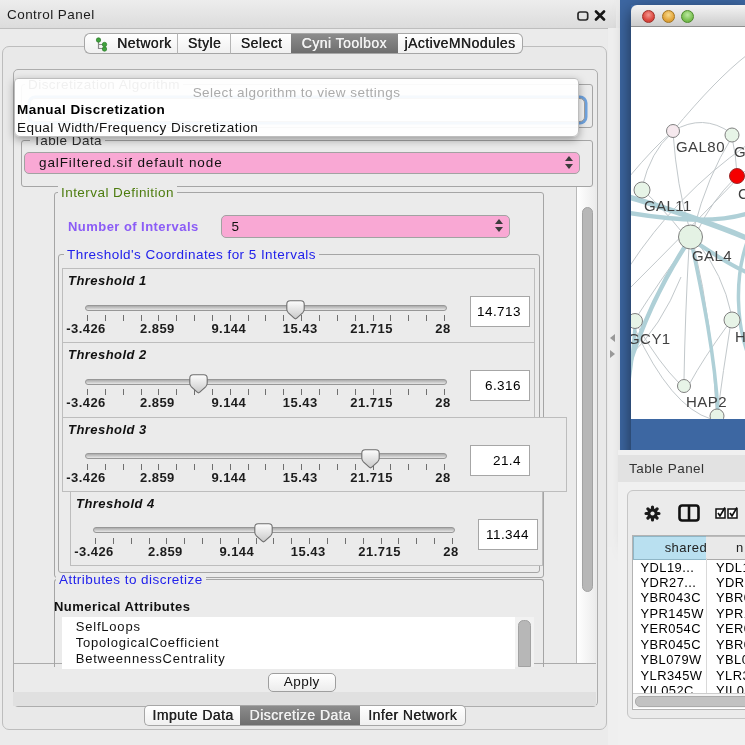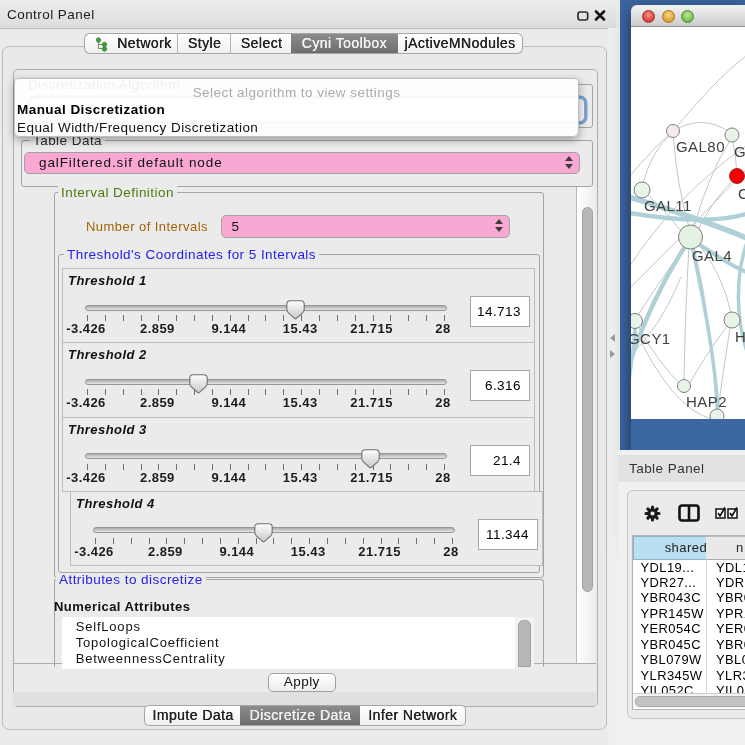--- a/index.html
+++ b/index.html
@@ -104,21 +104,21 @@
 </div>
 
 <div class="abs" style="left:14px;top:663px;width:582px;height:1px;background:#ABABAB;"></div>
 <div class="abs" style="left:576px;top:187px;width:18px;height:476px;
      background:linear-gradient(90deg,#FFFFFF,#EDEDED);border-left:1px solid #B9B9B9;"></div>
 <div class="abs" style="left:581.5px;top:207px;width:9px;height:383px;
      background:#B7B7B7;border:1px solid #A2A2A2;border-radius:6.5px;"></div>
 
 <div class="abs grp" style="left:53.8px;top:192px;width:488px;height:384px;"></div>
 <div class="abs grplabel" style="left:58px;top:186px;color:#4d7c0f;">Interval Definition</div>
-<div class="abs" style="left:86px;top:215px;font-size:13px;font-weight:normal;color:#a16207;line-height:23px;">Number of Intervals</div>
+<div class="abs" style="left:68px;top:215px;font-size:13px;font-weight:bold;color:#8b5cf6;line-height:23px;">Number of Intervals</div>
 <div class="abs combo" style="left:220.5px;top:215px;width:287px;height:21px;line-height:21px;">
   <span style="margin-left:10px;">5</span>
   <div class="abs arrows" style="left:273.5px;top:2.5px;">
       <div class="arr-up"></div>
       <div class="arr-dn"></div>
     </div>
 </div>
 
 <div class="abs grp" style="left:58px;top:254px;width:480px;height:317px;"></div>
 <div class="abs grplabel" style="left:64px;top:248px;color:#2121EB;">Threshold's Coordinates for 5 Intervals</div>
@@ -152,21 +152,21 @@
   <path d="M0.8 4.2 Q0.8 0.8 4.2 0.8 L14.8 0.8 Q18.2 0.8 18.2 4.2 L18.2 9.2 Q18.2 11.2 16.6 12.8 L10.8 18.2 Q9.5 19.4 8.2 18.2 L2.4 12.8 Q0.8 11.2 0.8 9.2 Z" fill="url(#thg1)" stroke="#6e6e6e" stroke-width="1.1"></path>
     </svg>
  <div class="abs tick-lbl" style="left:23px;">-3.426</div>
  <div class="abs tick-lbl" style="left:94.4px;">2.859</div>
  <div class="abs tick-lbl" style="left:165.8px;">9.144</div>
  <div class="abs tick-lbl" style="left:237.2px;">15.43</div>
  <div class="abs tick-lbl" style="left:308.6px;">21.715</div>
  <div class="abs tick-lbl" style="left:380px;">28</div>
  <div class="abs vbox">6.316</div>
 </div>
-<div class="abs trow" style="top:416.6px;">
+<div class="abs trow" style="top:416.6px;padding-left:32px;">
  <div class="abs tlabel">Threshold 3</div>
  <div class="abs track"></div>
     <div class="abs ticks"></div>
  <svg class="abs" style="left:298px;top:31px" width="19" height="20" viewBox="0 0 19 20">
   <path d="M0.8 4.2 Q0.8 0.8 4.2 0.8 L14.8 0.8 Q18.2 0.8 18.2 4.2 L18.2 9.2 Q18.2 11.2 16.6 12.8 L10.8 18.2 Q9.5 19.4 8.2 18.2 L2.4 12.8 Q0.8 11.2 0.8 9.2 Z" fill="url(#thg1)" stroke="#6e6e6e" stroke-width="1.1"></path>
     </svg>
  <div class="abs tick-lbl" style="left:23px;">-3.426</div>
  <div class="abs tick-lbl" style="left:94.4px;">2.859</div>
  <div class="abs tick-lbl" style="left:165.8px;">9.144</div>
  <div class="abs tick-lbl" style="left:237.2px;">15.43</div>

